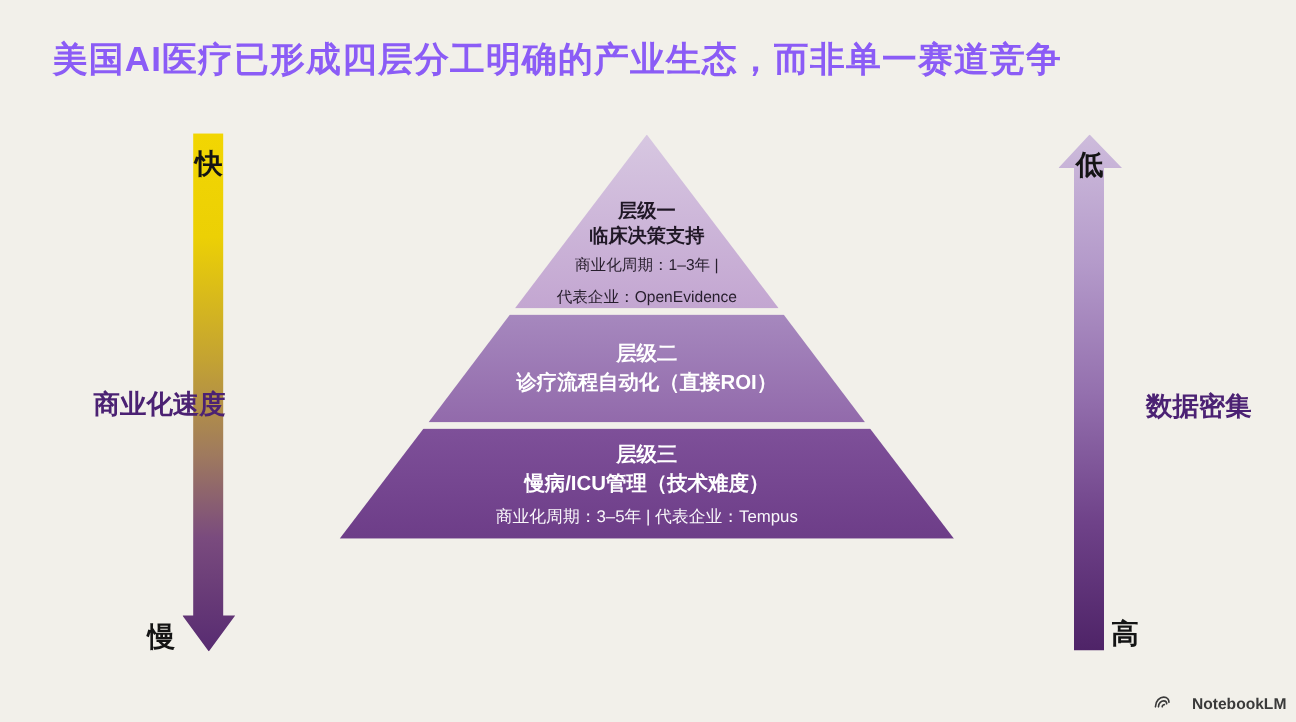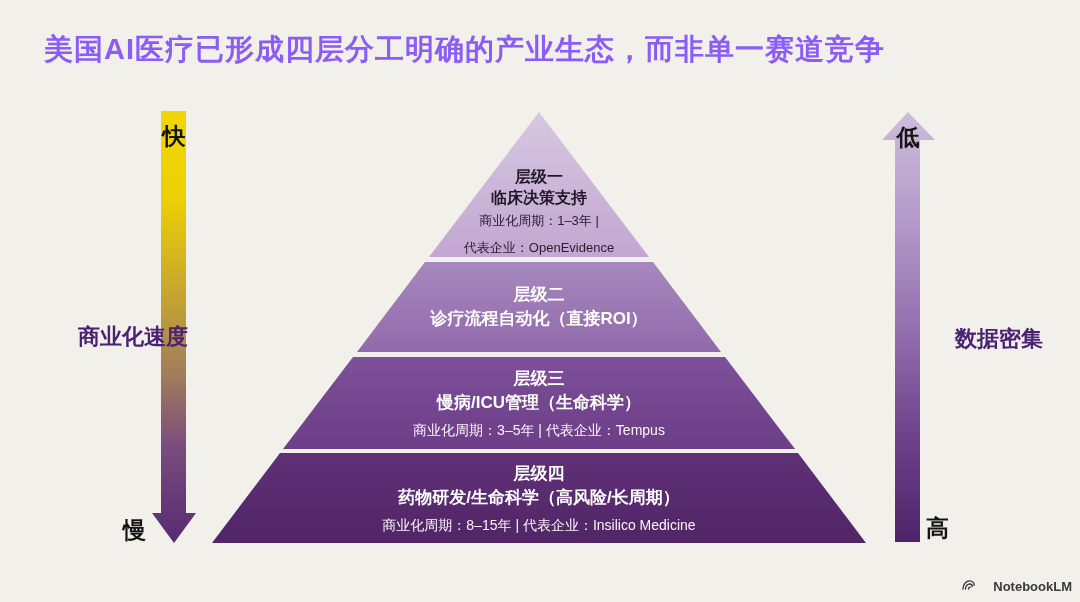--- a/index.html
+++ b/index.html
@@ -101,29 +101,24 @@
       <div class="info">代表企业：OpenEvidence</div>
     </div>
 
     <div class="level l2">
       <div class="h">层级二</div>
       <div class="h">诊疗流程自动化（直接ROI）</div>
     </div>
 
     <div class="level l3">
       <div class="h">层级三</div>
-      <div class="h">慢病/ICU管理（生命科学）</div>
+      <div class="h">慢病/ICU管理（技术难度）</div>
       <div class="info">商业化周期：3–5年 | 代表企业：Tempus</div>
     </div>
 
-    <div class="level l4">
-      <div class="h">层级四</div>
-      <div class="h">药物研发/生命科学（高风险/长周期）</div>
-      <div class="info">商业化周期：8–15年 | 代表企业：Insilico Medicine</div>
-    </div>
 
   </div>
 
   <div class="brand">
     <span>
       <svg width="15" height="15" viewBox="0 0 24 24" fill="none" stroke="#3a3a3a" stroke-width="2.2" stroke-linecap="round">
         <path d="M3 16 C3 8, 9 3, 14 3 C19 3, 21 7, 21 10"></path>
         <path d="M7 16 C7 11, 11 8, 14 8 C17 8, 18 10, 18 12"></path>
         <path d="M12 16 C12 14, 14 13, 15 13"></path>
       </svg>

